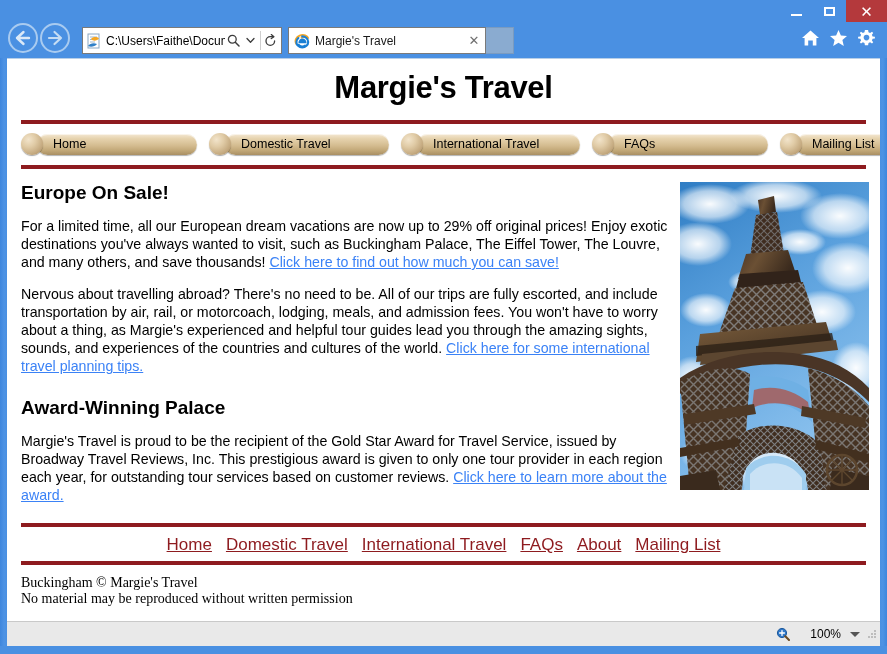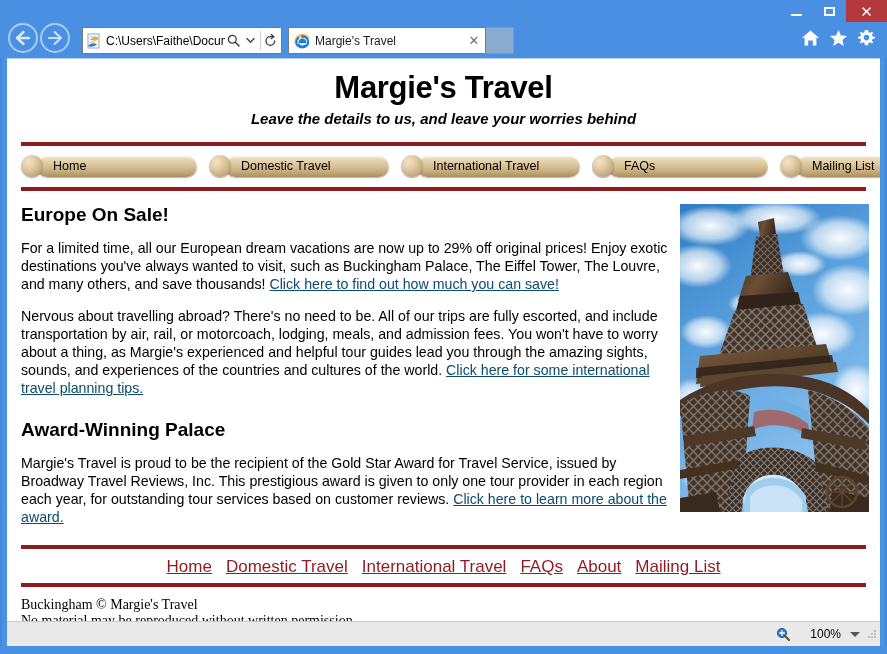--- a/index.html
+++ b/index.html
@@ -333,21 +333,21 @@
   .sec-heading.second { margin-top: 22px; }
 
   .para {
     font-size: 14.2px;
     color: #000000;
     line-height: 18px;
     margin: 0 0 14px 0;
     text-align: left;
   }
   .para a, a.inline-link {
-    color: #0c4a6e;
+    color: #3b82f6;
     text-decoration: underline;
   }
 
   
   .eiffel {
     position: relative;
     width: 189px;
     height: 308px;
     overflow: hidden;
     background: #2f6fb5;
@@ -503,21 +503,20 @@
         <path d="M9.5 1 L11.1 1 L11.5 3.3 L13.1 4 L15 2.7 L16.2 3.9 L14.9 5.8 L15.6 7.4 L17.9 7.8 L17.9 9.4 L15.6 9.8 L14.9 11.4 L16.2 13.3 L15 14.5 L13.1 13.2 L11.5 13.9 L11.1 16.2 L9.5 16.2 L7.9 16.2 L7.5 13.9 L5.9 13.2 L4 14.5 L2.8 13.3 L4.1 11.4 L3.4 9.8 L1.1 9.4 L1.1 7.8 L3.4 7.4 L4.1 5.8 L2.8 3.9 L4 2.7 L5.9 4 L7.5 3.3 L7.9 1 Z" fill="#ffffff"></path>
         <circle cx="9.5" cy="8.6" r="2.8" fill="#4a90e2"></circle>
       </svg>
     </div>
   </div>
 
   <div id="page-viewport">
     <div id="page-content">
 
       <h1 class="site-title">Margie's Travel</h1>
-      <div class="site-tagline">Leave the details to us, and leave your worries behind</div>
 
       <div class="hrule top-nav"></div>
 
       <div class="navbar">
         <div class="nav-button w-home">
           <span class="nav-bead"></span>
           <span class="nav-pill">
             <span>Home</span>
           </span>
         </div>

